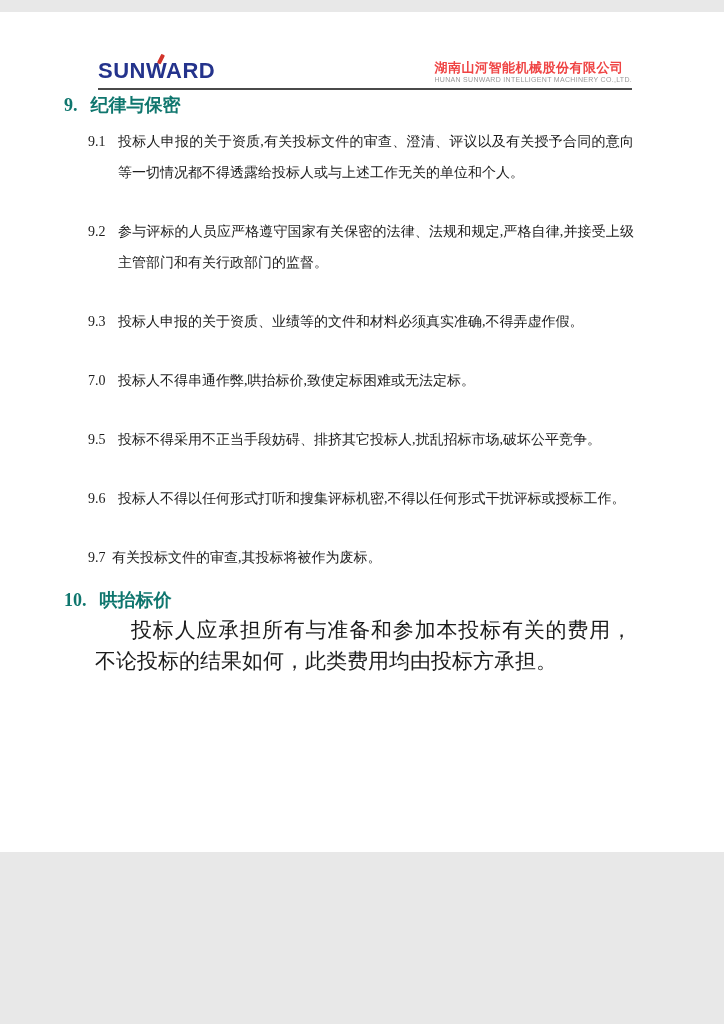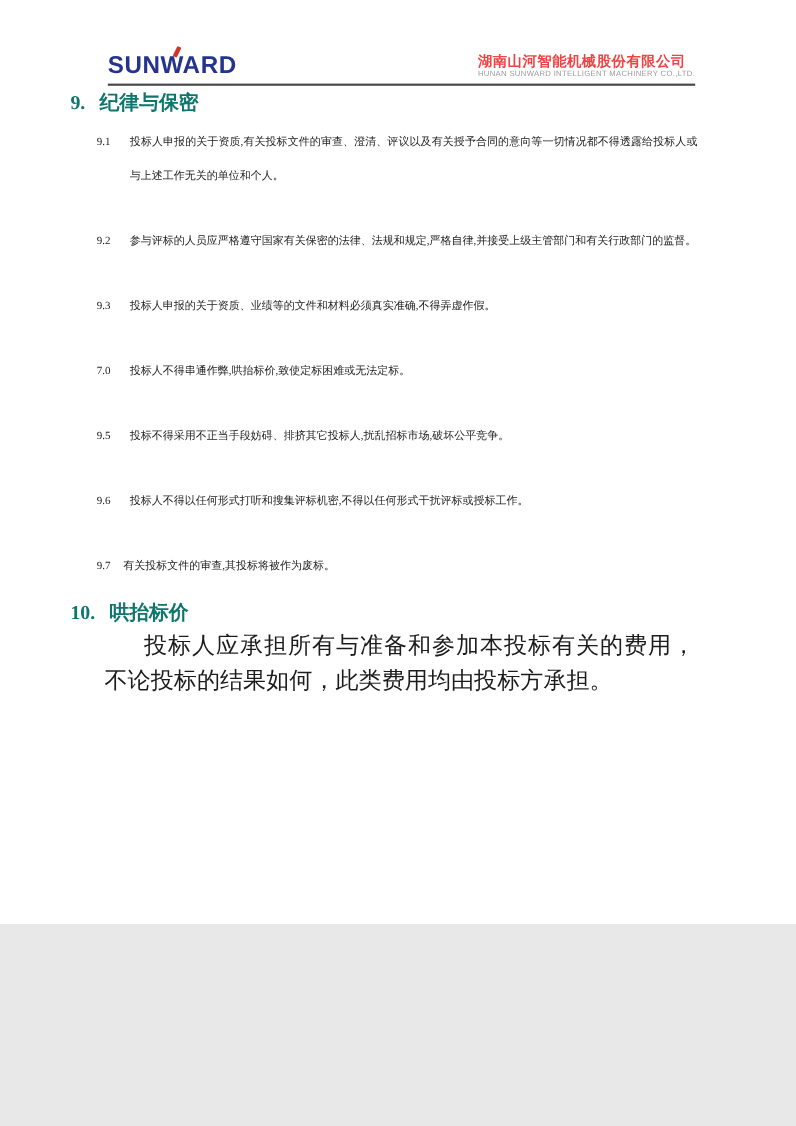--- a/index.html
+++ b/index.html
@@ -1,20 +1,20 @@
 <!DOCTYPE html>
 <html><head>
 <meta charset="utf-8">
 <style>
   html, body { margin: 0; padding: 0; background: #e8e8e8; }
   .page {
     position: relative;
     width: 724px;
     height: 840px;
-    margin: 0 auto;
+    margin: 12px auto;
     background: #ffffff;
     font-family: "Liberation Serif", "DejaVu Serif", serif;
     color: #1c1c1c;
     overflow: hidden;
   }
 
   
   .header {
     position: absolute;
     left: 98px;
@@ -77,21 +77,21 @@
     font-size: 18px;
     font-weight: bold;
     line-height: 26px;
     color: #0f766e;
   }
   .sec-heading .sec-num { margin-right: 13px; }
 
   .items {
     margin-left: 88px;
     width: 546px;
-    font-size: 10px;
+    font-size: 14px;
     text-align: justify;
   }
   .clause {
     position: relative;
     padding-left: 30px;
     line-height: 31px;
     margin-bottom: 28px;
   }
   .clause:last-child { margin-bottom: 0; }
   .clause.tight { padding-left: 24px; }

